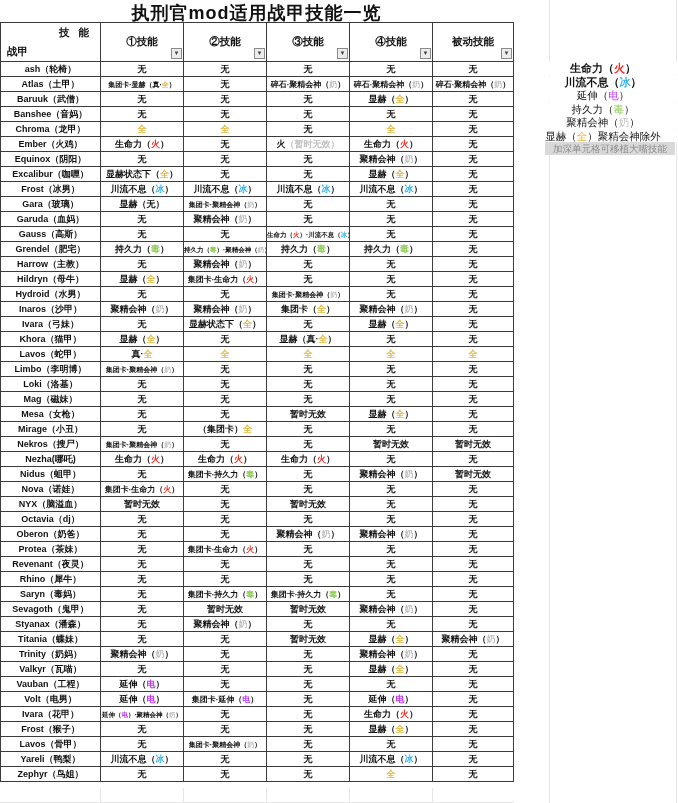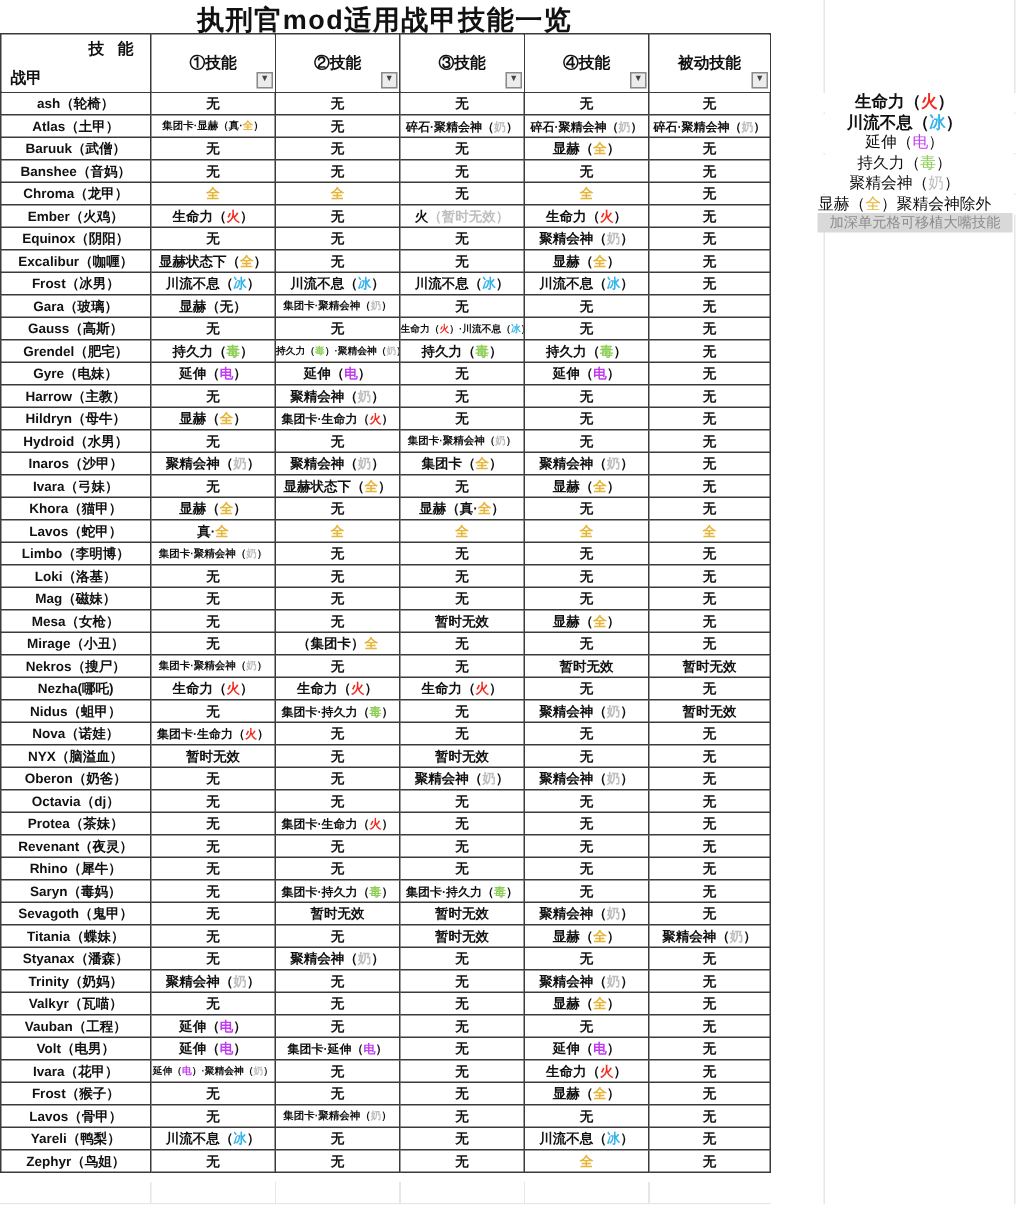--- a/index.html
+++ b/index.html
@@ -169,41 +169,41 @@
         </tr>
         <tr>
           <td class="name">Gara（玻璃）</td>
           <td style="font-size: 9px;">显赫（无）</td>
           <td style="font-size: 7px;">集团卡·聚精会神（<span class="c-milk">奶</span>）</td>
           <td class="hl" style="font-size: 9px;">无</td>
           <td style="font-size: 9px;">无</td>
           <td style="font-size: 9px;">无</td>
         </tr>
         <tr>
+          <td class="name">Garuda（血妈）</td>
+          <td style="font-size: 9px;">无</td>
+          <td class="hl" style="font-size: 9px;">聚精会神（<span class="c-milk">奶</span>）</td>
+          <td style="font-size: 9px;">无</td>
+          <td style="font-size: 9px;">无</td>
+          <td style="font-size: 9px;">无</td>
+        </tr>
+        <tr>
           <td class="name">Gauss（高斯）</td>
           <td style="font-size: 9px;">无</td>
           <td style="font-size: 9px;">无</td>
           <td style="font-size: 6.5px;">生命力（<span class="c-fire">火</span>）·川流不息（<span class="c-ice">冰</span>）</td>
           <td style="font-size: 9px;">无</td>
           <td style="font-size: 9px;">无</td>
         </tr>
         <tr>
           <td class="name">Grendel（肥宅）</td>
           <td style="font-size: 9px;">持久力（<span class="c-toxin">毒</span>）</td>
           <td class="hl" style="font-size: 6.5px;">持久力（<span class="c-toxin">毒</span>）·聚精会神（<span class="c-milk">奶</span>）</td>
           <td style="font-size: 9px;">持久力（<span class="c-toxin">毒</span>）</td>
           <td style="font-size: 9px;">持久力（<span class="c-toxin">毒</span>）</td>
-          <td style="font-size: 9px;">无</td>
-        </tr>
-        <tr>
-          <td class="name">Gyre（电妹）</td>
-          <td style="font-size: 9px;">延伸（<span class="c-elec">电</span>）</td>
-          <td class="hl" style="font-size: 9px;">延伸（<span class="c-elec">电</span>）</td>
-          <td style="font-size: 9px;">无</td>
-          <td style="font-size: 9px;">延伸（<span class="c-elec">电</span>）</td>
           <td style="font-size: 9px;">无</td>
         </tr>
         <tr>
           <td class="name">Harrow（主教）</td>
           <td class="hl" style="font-size: 9px;">无</td>
           <td style="font-size: 9px;">聚精会神（<span class="c-milk">奶</span>）</td>
           <td style="font-size: 9px;">无</td>
           <td style="font-size: 9px;">无</td>
           <td style="font-size: 9px;">无</td>
         </tr>
@@ -329,33 +329,33 @@
         </tr>
         <tr>
           <td class="name">NYX（脑溢血）</td>
           <td style="font-size: 9px;">暂时无效</td>
           <td style="font-size: 9px;">无</td>
           <td class="hl" style="font-size: 9px;">暂时无效</td>
           <td style="font-size: 9px;">无</td>
           <td style="font-size: 9px;">无</td>
         </tr>
         <tr>
+          <td class="name">Octavia（dj）</td>
+          <td style="font-size: 9px;">无</td>
+          <td class="hl" style="font-size: 9px;">无</td>
+          <td style="font-size: 9px;">无</td>
+          <td style="font-size: 9px;">无</td>
+          <td style="font-size: 9px;">无</td>
+        </tr>
+        <tr>
           <td class="name">Oberon（奶爸）</td>
           <td style="font-size: 9px;">无</td>
           <td style="font-size: 9px;">无</td>
           <td style="font-size: 9px;">聚精会神（<span class="c-milk">奶</span>）</td>
           <td style="font-size: 9px;">聚精会神（<span class="c-milk">奶</span>）</td>
-          <td style="font-size: 9px;">无</td>
-        </tr>
-        <tr>
-          <td class="name">Octavia（dj）</td>
-          <td style="font-size: 9px;">无</td>
-          <td class="hl" style="font-size: 9px;">无</td>
-          <td style="font-size: 9px;">无</td>
-          <td style="font-size: 9px;">无</td>
           <td style="font-size: 9px;">无</td>
         </tr>
         <tr>
           <td class="name">Protea（茶妹）</td>
           <td style="font-size: 9px;">无</td>
           <td style="font-size: 8px;">集团卡·生命力（<span class="c-fire">火</span>）</td>
           <td class="hl" style="font-size: 9px;">无</td>
           <td style="font-size: 9px;">无</td>
           <td style="font-size: 9px;">无</td>
         </tr>
@@ -385,34 +385,34 @@
         </tr>
         <tr>
           <td class="name">Sevagoth（鬼甲）</td>
           <td style="font-size: 9px;">无</td>
           <td style="font-size: 9px;">暂时无效</td>
           <td class="hl" style="font-size: 9px;">暂时无效</td>
           <td style="font-size: 9px;">聚精会神（<span class="c-milk">奶</span>）</td>
           <td style="font-size: 9px;">无</td>
         </tr>
         <tr>
+          <td class="name">Styanax（潘森）</td>
+          <td style="font-size: 9px;">无</td>
+          <td style="font-size: 9px;">聚精会神（<span class="c-milk">奶</span>）</td>
+          <td style="font-size: 9px;">无</td>
+          <td style="font-size: 9px;">无</td>
+          <td style="font-size: 9px;">无</td>
+        </tr>
+        <tr>
           <td class="name">Titania（蝶妹）</td>
           <td class="hl" style="font-size: 9px;">无</td>
           <td style="font-size: 9px;">无</td>
           <td style="font-size: 9px;">暂时无效</td>
           <td style="font-size: 9px;">显赫（<span class="c-gold">全</span>）</td>
           <td style="font-size: 9px;">聚精会神（<span class="c-milk">奶</span>）</td>
-        </tr>
-        <tr>
-          <td class="name">Styanax（潘森）</td>
-          <td style="font-size: 9px;">无</td>
-          <td style="font-size: 9px;">聚精会神（<span class="c-milk">奶</span>）</td>
-          <td style="font-size: 9px;">无</td>
-          <td style="font-size: 9px;">无</td>
-          <td style="font-size: 9px;">无</td>
         </tr>
         <tr>
           <td class="name">Trinity（奶妈）</td>
           <td class="hl" style="font-size: 9px;">聚精会神（<span class="c-milk">奶</span>）</td>
           <td style="font-size: 9px;">无</td>
           <td style="font-size: 9px;">无</td>
           <td style="font-size: 9px;">聚精会神（<span class="c-milk">奶</span>）</td>
           <td style="font-size: 9px;">无</td>
         </tr>
         <tr>

